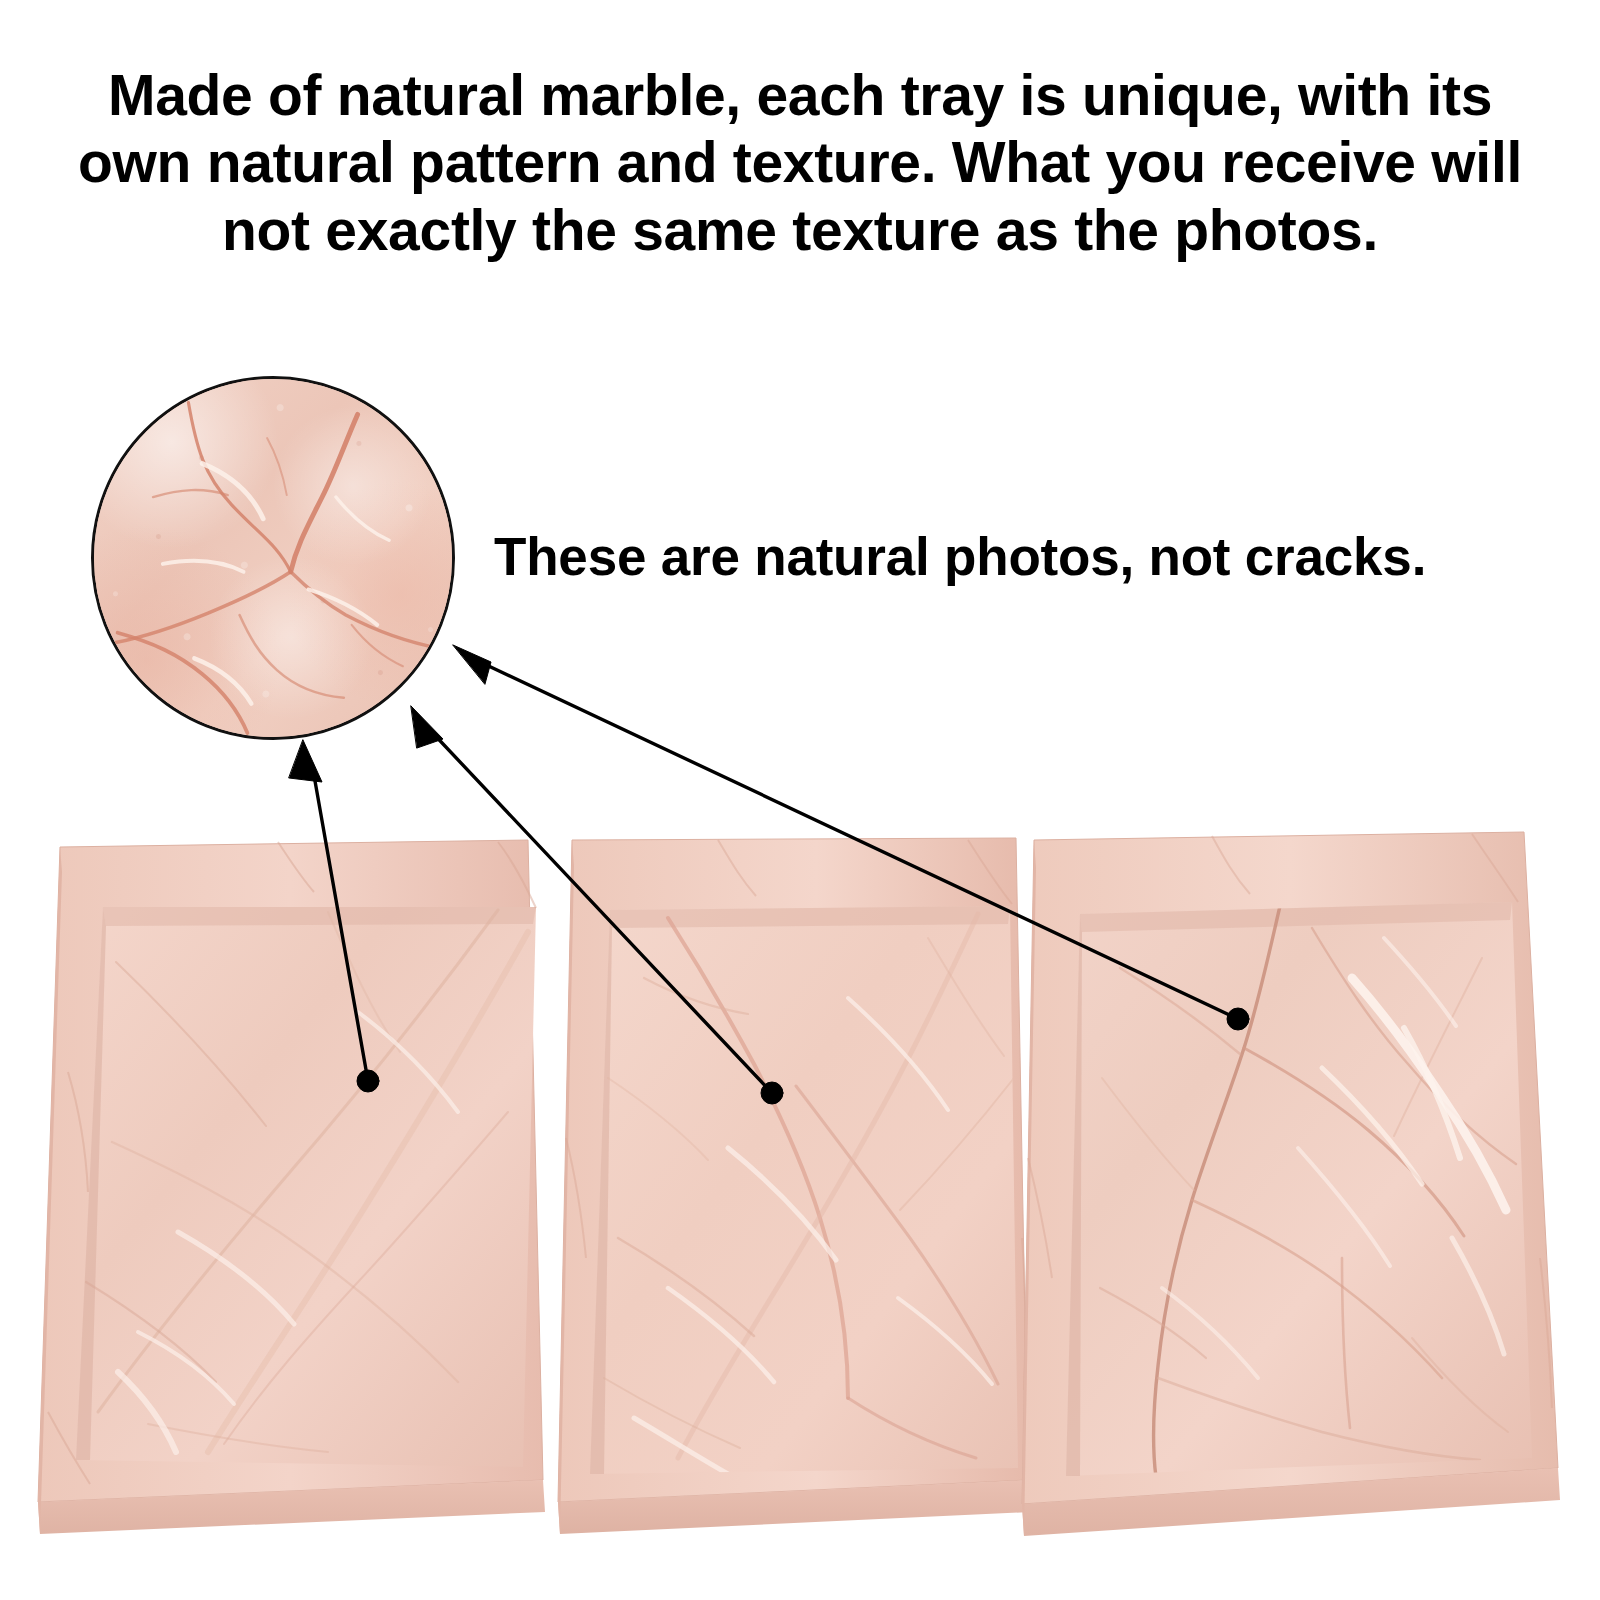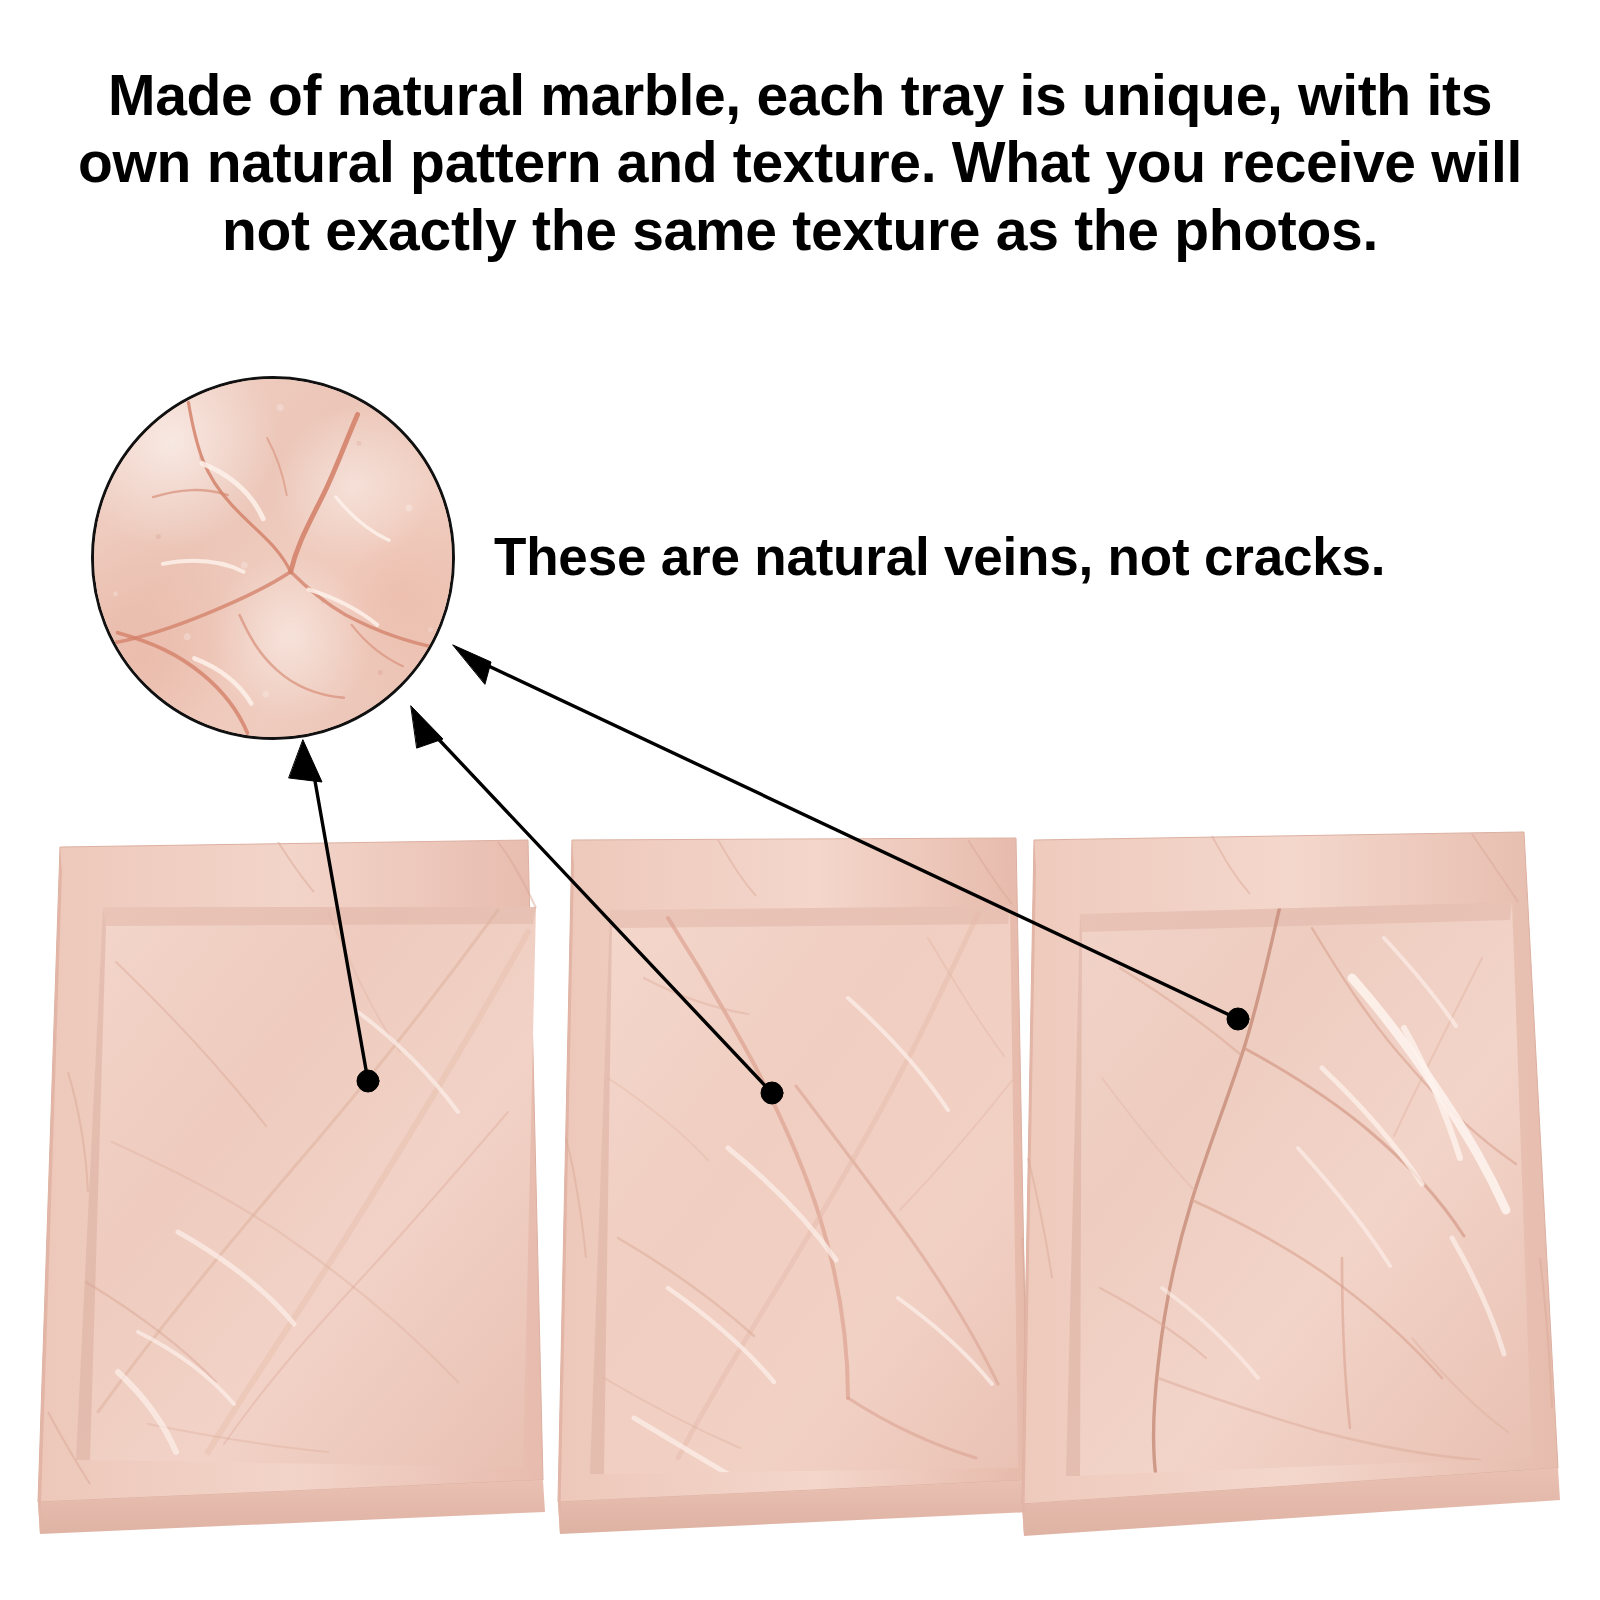--- a/index.html
+++ b/index.html
@@ -127,21 +127,21 @@
       <g fill="none" stroke="#fdf1ea" stroke-linecap="round" opacity="0.85">
         <path d="M110,86 C140,98 160,116 172,142" stroke-width="5"></path>
         <path d="M70,188 C102,182 128,184 152,196" stroke-width="4"></path>
         <path d="M218,214 C244,222 268,234 288,250" stroke-width="4"></path>
         <path d="M102,284 C128,294 148,310 160,330" stroke-width="4.5"></path>
         <path d="M246,120 C262,140 278,154 300,164" stroke-width="3.5"></path>
       </g>
     </svg>
   </div>
 
-  <div id="callout-label">These are natural veins, not cracks.</div>
+  <div id="callout-label">These are natural photos, not cracks.</div>
 
   <div class="tray" style="left:28px; top:812px;">
     <svg width="530" height="740" viewBox="0 0 530 740">
       <defs>
         <linearGradient id="t1face" x1="0" y1="0" x2="1" y2="1">
           <stop offset="0%" stop-color="#f4d6cb"></stop>
           <stop offset="35%" stop-color="#eecbbe"></stop>
           <stop offset="62%" stop-color="#f2d2c7"></stop>
           <stop offset="100%" stop-color="#e8c0b2"></stop>
         </linearGradient>

